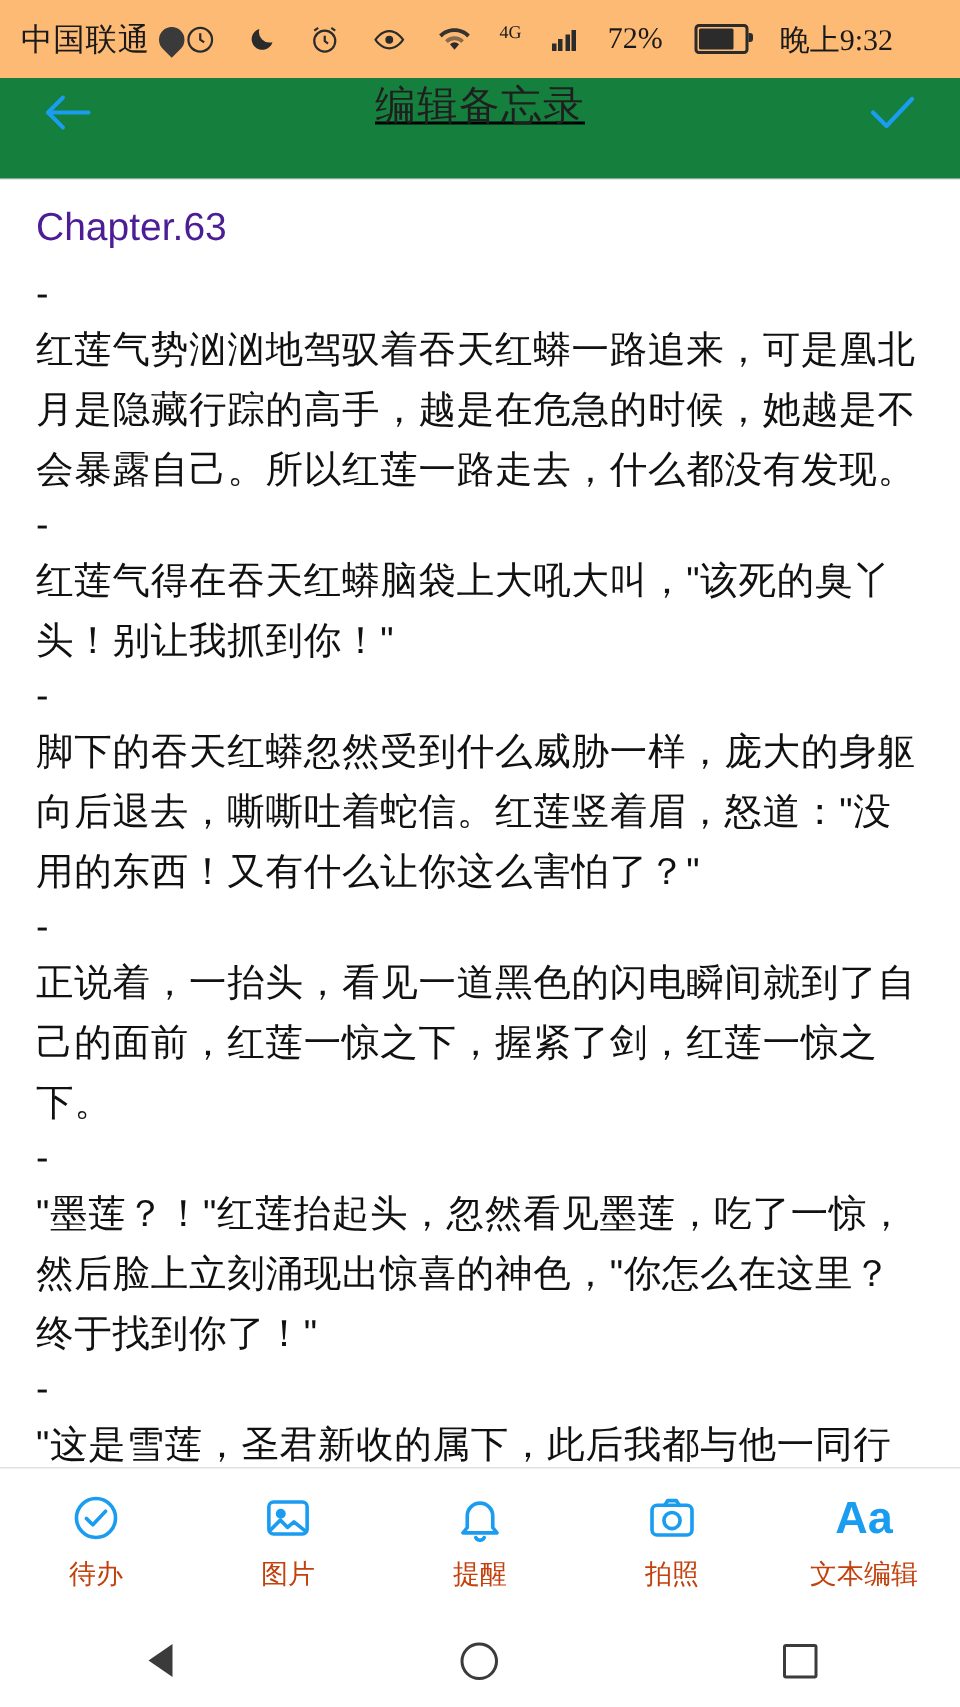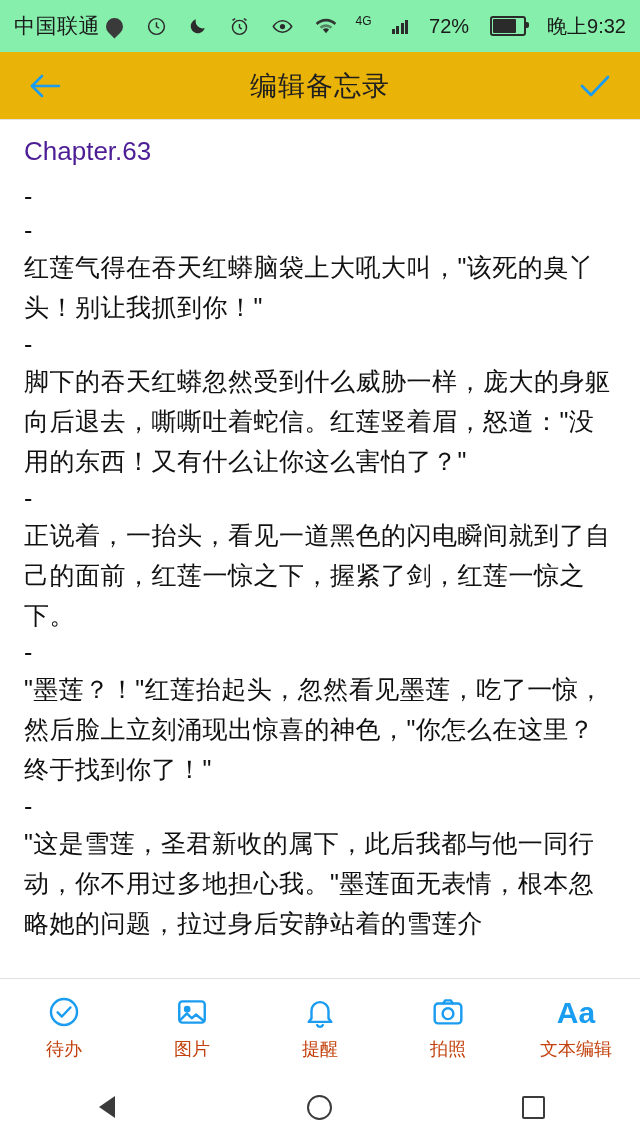--- a/index.html
+++ b/index.html
@@ -13,25 +13,25 @@
     font-family: "Liberation Sans", sans-serif;
     overflow: hidden;
     position: relative;
   }
 
   
   .status-bar {
     height: 52px;
     display: flex;
     align-items: center;
-    justify-content: space-between;
     padding: 0 14px;
     box-sizing: border-box;
-    background: #86efac;
+    background: #fdba74;
     color: #1a1a1a;
+    font-family: Liberation Serif, serif;
   }
   .status-left {
     display: flex;
     align-items: center;
     gap: 6px;
     font-size: 21px;
   }
   .status-right {
     display: flex;
     align-items: center;
@@ -84,26 +84,26 @@
     width: 72%;
     background: #2b2b2b;
     border-radius: 1px;
     display: block;
   }
   .clock-label { font-size: 20px; }
 
   
   .app-bar {
     height: 68px;
-    background: #eab308;
-    display: flex;
-    align-items: center;
+    background: #15803d;
+    display: flex;
     padding: 0 22px;
     box-sizing: border-box;
     border-bottom: 1px solid #e3e3e3;
+    text-decoration: underline;
   }
   .back-btn {
     width: 46px; height: 46px;
     display: flex; align-items: center; justify-content: center;
     cursor: pointer;
   }
   .app-title {
     flex: 1;
     text-align: center;
     font-size: 27px;
@@ -284,20 +284,21 @@
   <div class="check-btn">
     <svg width="34" height="28" viewBox="0 0 34 28" fill="none" stroke="#1a9cf0" stroke-width="2.8" stroke-linecap="round" stroke-linejoin="round">
       <path d="M4 14l9 9L30 5"></path>
     </svg>
   </div>
 </div>
 
 <div class="note-area">
   <div class="note-heading">Chapter.63</div>
   <div class="note-sep">-</div>
+  <p class="note-para">红莲气势汹汹地驾驭着吞天红蟒一路追来，可是凰北月是隐藏行踪的高手，越是在危急的时候，她越是不会暴露自己。所以红莲一路走去，什么都没有发现。</p>
   <div class="note-sep">-</div>
   <p class="note-para">红莲气得在吞天红蟒脑袋上大吼大叫，"该死的臭丫头！别让我抓到你！"</p>
   <div class="note-sep">-</div>
   <p class="note-para">脚下的吞天红蟒忽然受到什么威胁一样，庞大的身躯向后退去，嘶嘶吐着蛇信。红莲竖着眉，怒道："没用的东西！又有什么让你这么害怕了？"</p>
   <div class="note-sep">-</div>
   <p class="note-para">正说着，一抬头，看见一道黑色的闪电瞬间就到了自己的面前，红莲一惊之下，握紧了剑，红莲一惊之下。</p>
   <div class="note-sep">-</div>
   <p class="note-para">"墨莲？！"红莲抬起头，忽然看见墨莲，吃了一惊，然后脸上立刻涌现出惊喜的神色，"你怎么在这里？终于找到你了！"</p>
   <div class="note-sep">-</div>
   <p class="note-para">"这是雪莲，圣君新收的属下，此后我都与他一同行动，你不用过多地担心我。"墨莲面无表情，根本忽略她的问题，拉过身后安静站着的雪莲介</p>

